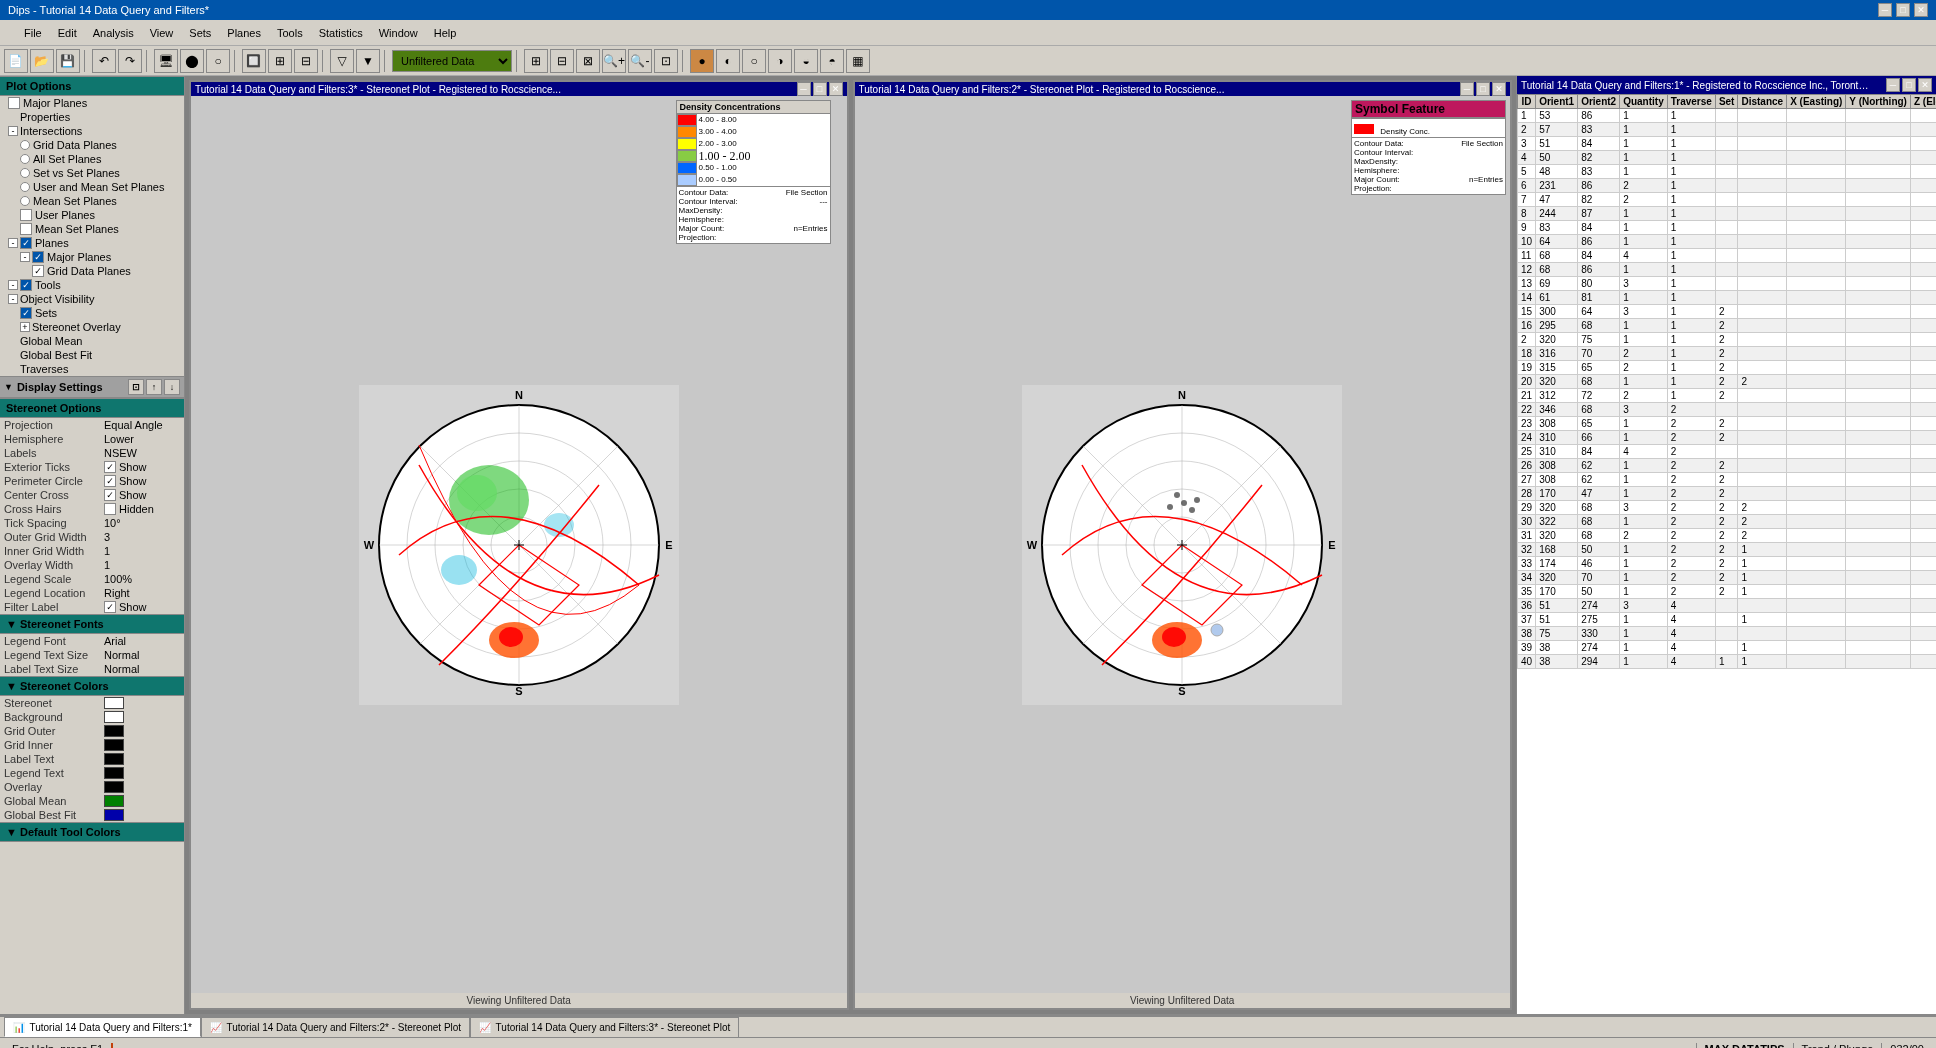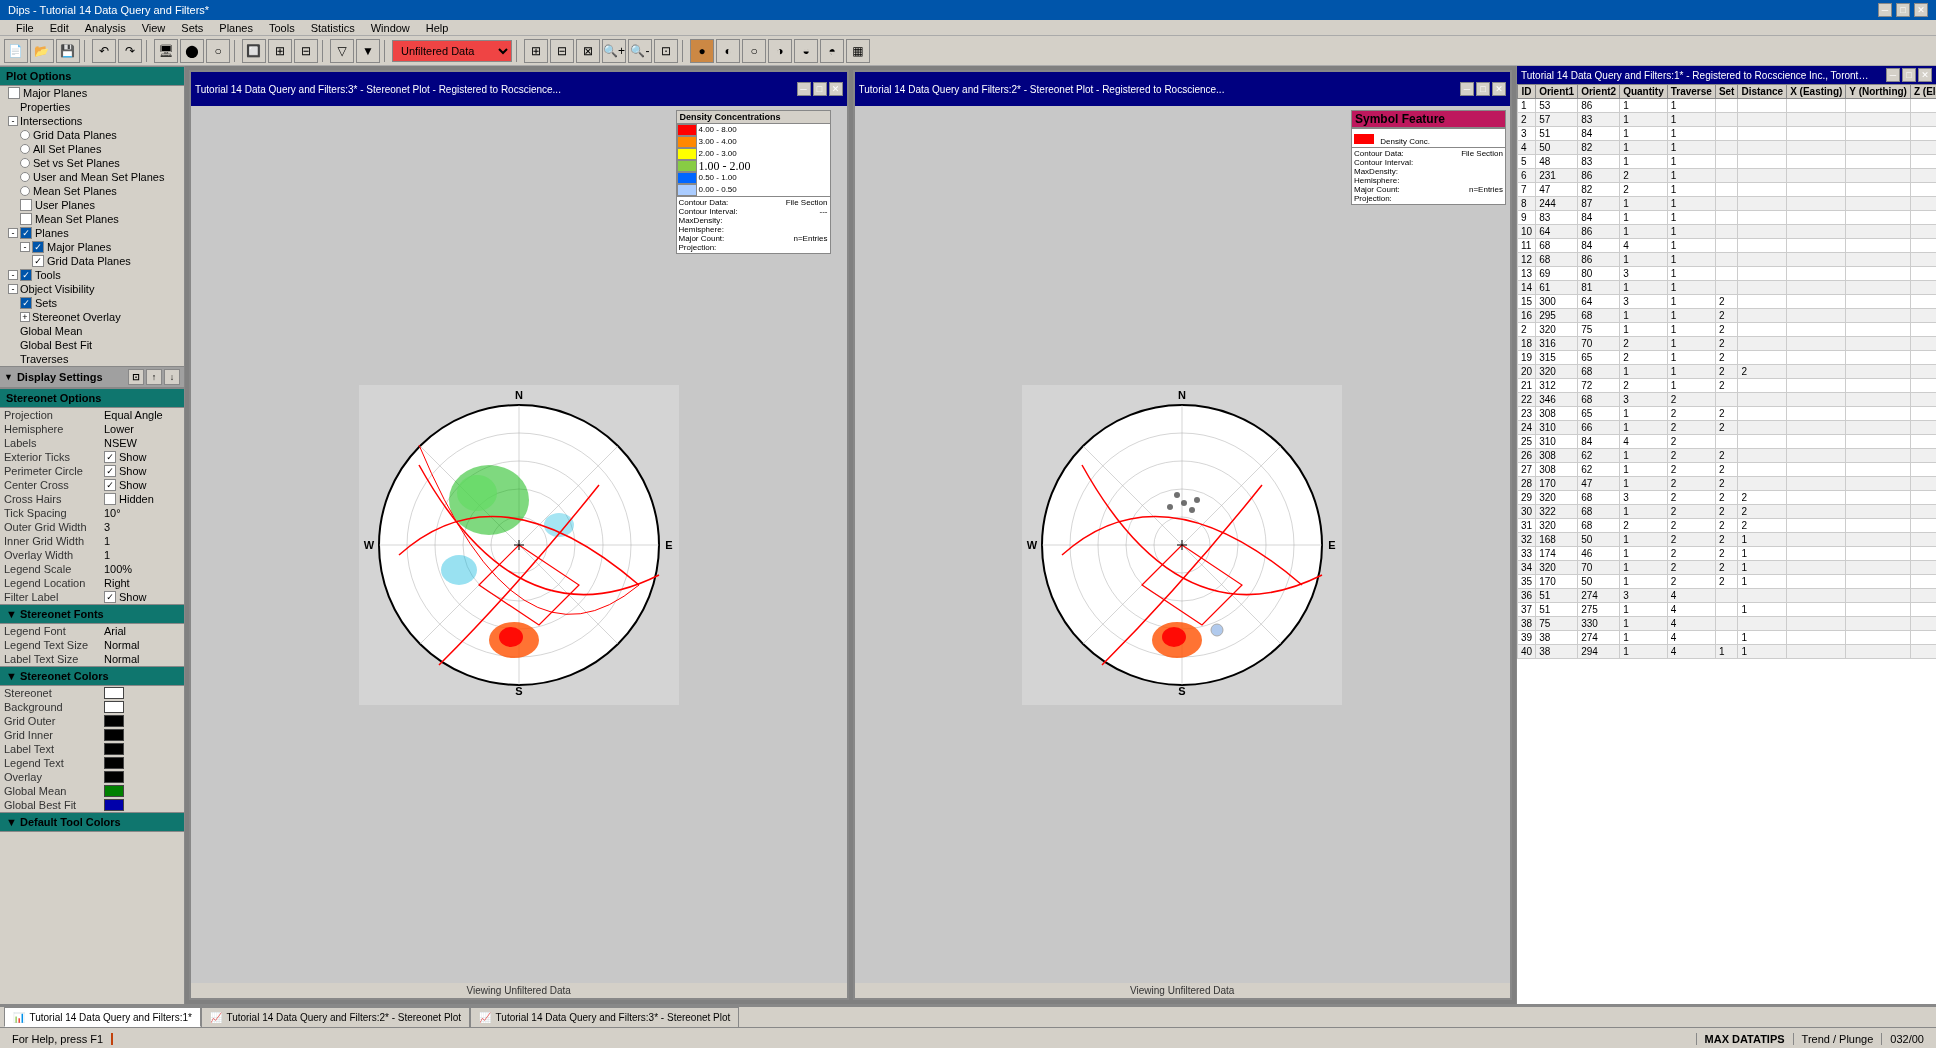--- a/index.html
+++ b/index.html
@@ -22,24 +22,24 @@
       background: #d4d0c8;
       border: 1px solid #888;
       font-size: 9px;
       display: flex; align-items: center; justify-content: center;
       cursor: pointer;
     }
 
     
     .menu-bar {
       background: #d4d0c8;
-      height: 16px;
-      display: flex;
-      align-items: flex-start;
-      padding: 0 8px;
+      height: 26px;
+      display: flex;
+      align-items: center;
+      padding: 0 16px;
       border-bottom: 1px solid #aaa;
       font-size: 11px;
     }
     .menu-item { padding: 2px 8px; cursor: pointer; }
 
     
     .toolbar {
       background: #d4d0c8;
       height: 30px;
       display: flex;
@@ -53,21 +53,21 @@
       background: #d4d0c8;
       border: 1px solid #888;
       display: flex; align-items: center; justify-content: center;
       cursor: pointer;
       font-size: 12px;
     }
     .toolbar-sep { width: 4px; height: 22px; border-left: 1px solid #888; margin: 0 2px; }
     .toolbar-dropdown {
       height: 22px;
       border: 1px solid #888;
-      background: #ef4444;
+      background: #4d7c0f;
       padding: 0 4px;
       font-size: 11px;
       min-width: 120px;
     }
 
     
     .main-layout {
       display: flex;
       height: calc(1048px - 70px - 40px);
     }
@@ -176,21 +176,21 @@
       background: #d4d0c8;
       border: 2px solid #888;
       display: flex;
       flex-direction: column;
       position: relative;
     }
 
     .stereonet-titlebar {
       background: #000080;
       color: white;
-      height: 34px;
+      height: 14px;
       display: flex;
       align-items: center;
       padding: 0 4px;
       font-size: 11px;
       justify-content: space-between;
     }
     .stereonet-titlebar-btns { display: flex; gap: 2px; }
     .stereonet-titlebar-btn {
       width: 14px; height: 14px;
       background: #d4d0c8;

